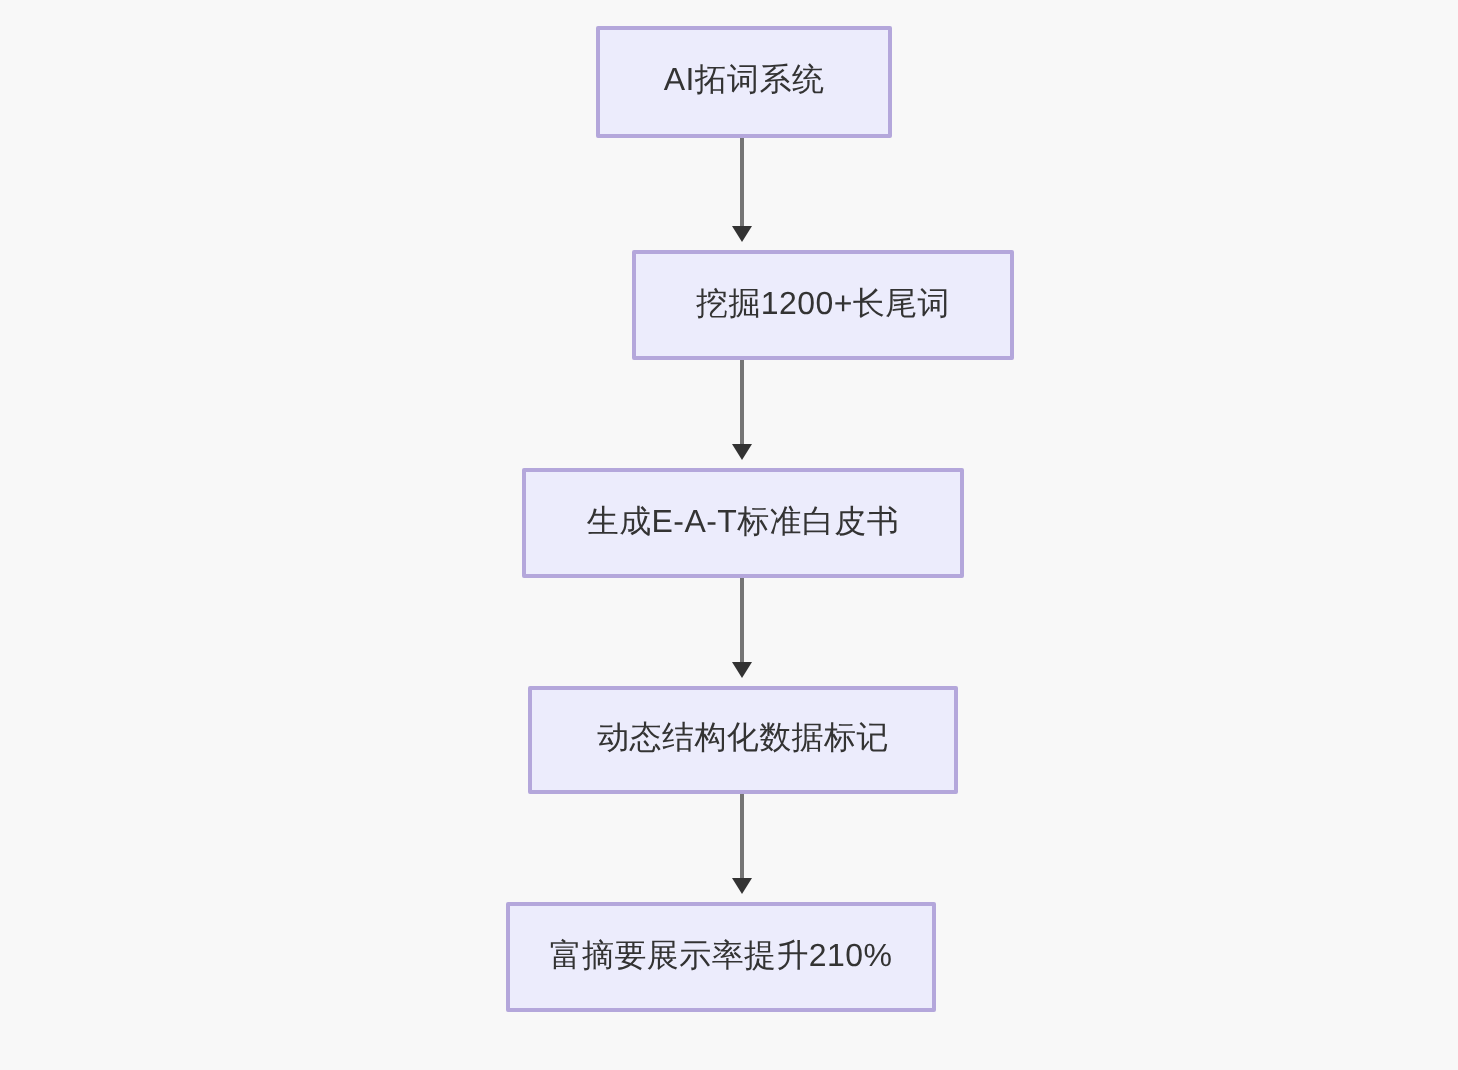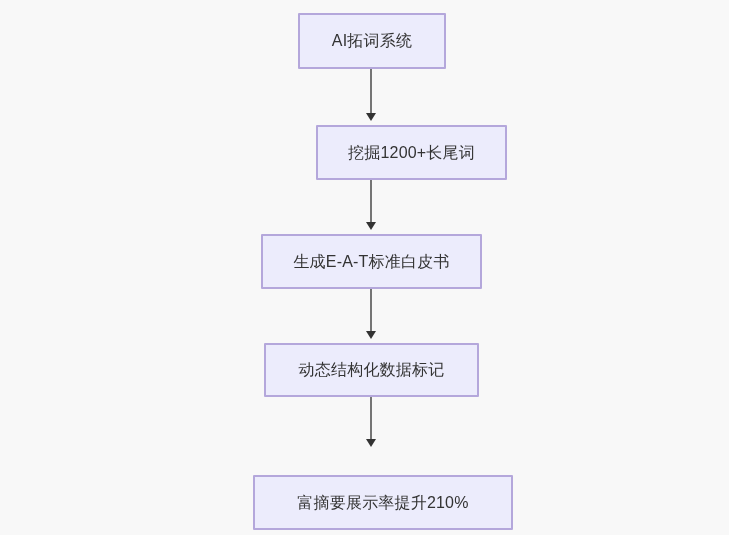--- a/index.html
+++ b/index.html
@@ -77,17 +77,17 @@
   </div>
 
   <div class="node" style="left:264px; top:343px; width:215px; height:54px;">
     <span class="node-label">动态结构化数据标记</span>
   </div>
 
   <div class="node" style="left:261px; top:234px; width:221px; height:55px;">
     <span class="node-label">生成E-A-T标准白皮书</span>
   </div>
 
-  <div class="node" style="left:253px; top:451px; width:260px; height:55px;margin-top:24px;">
+  <div class="node" style="left:253px; top:451px; width:215px; height:55px;">
     <span class="node-label">富摘要展示率提升210%</span>
   </div>
 
 </div>
 
 </body></html>

